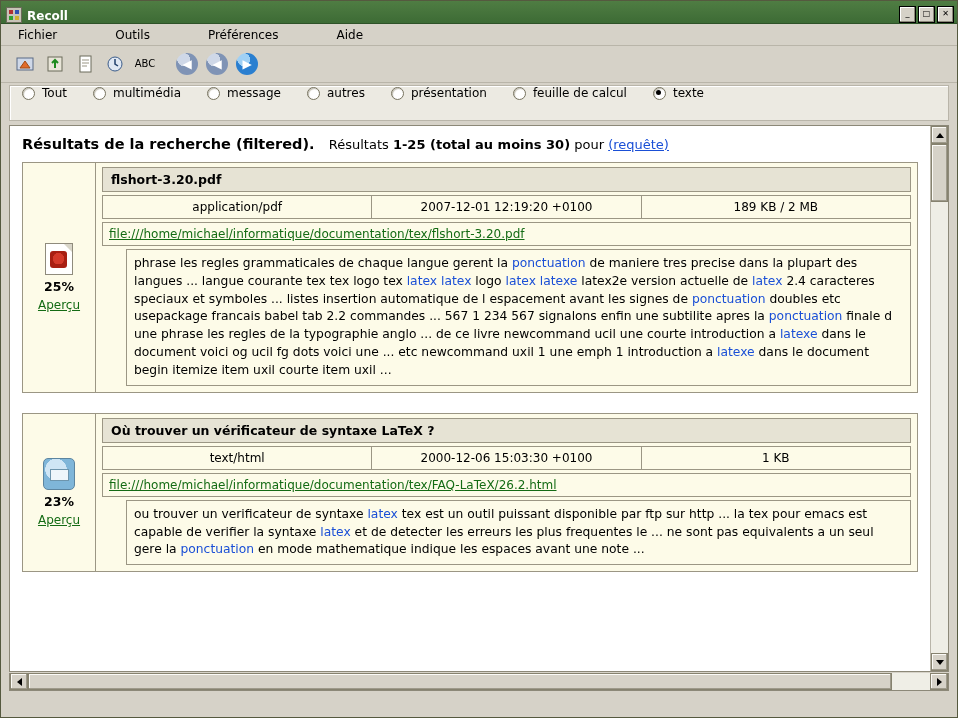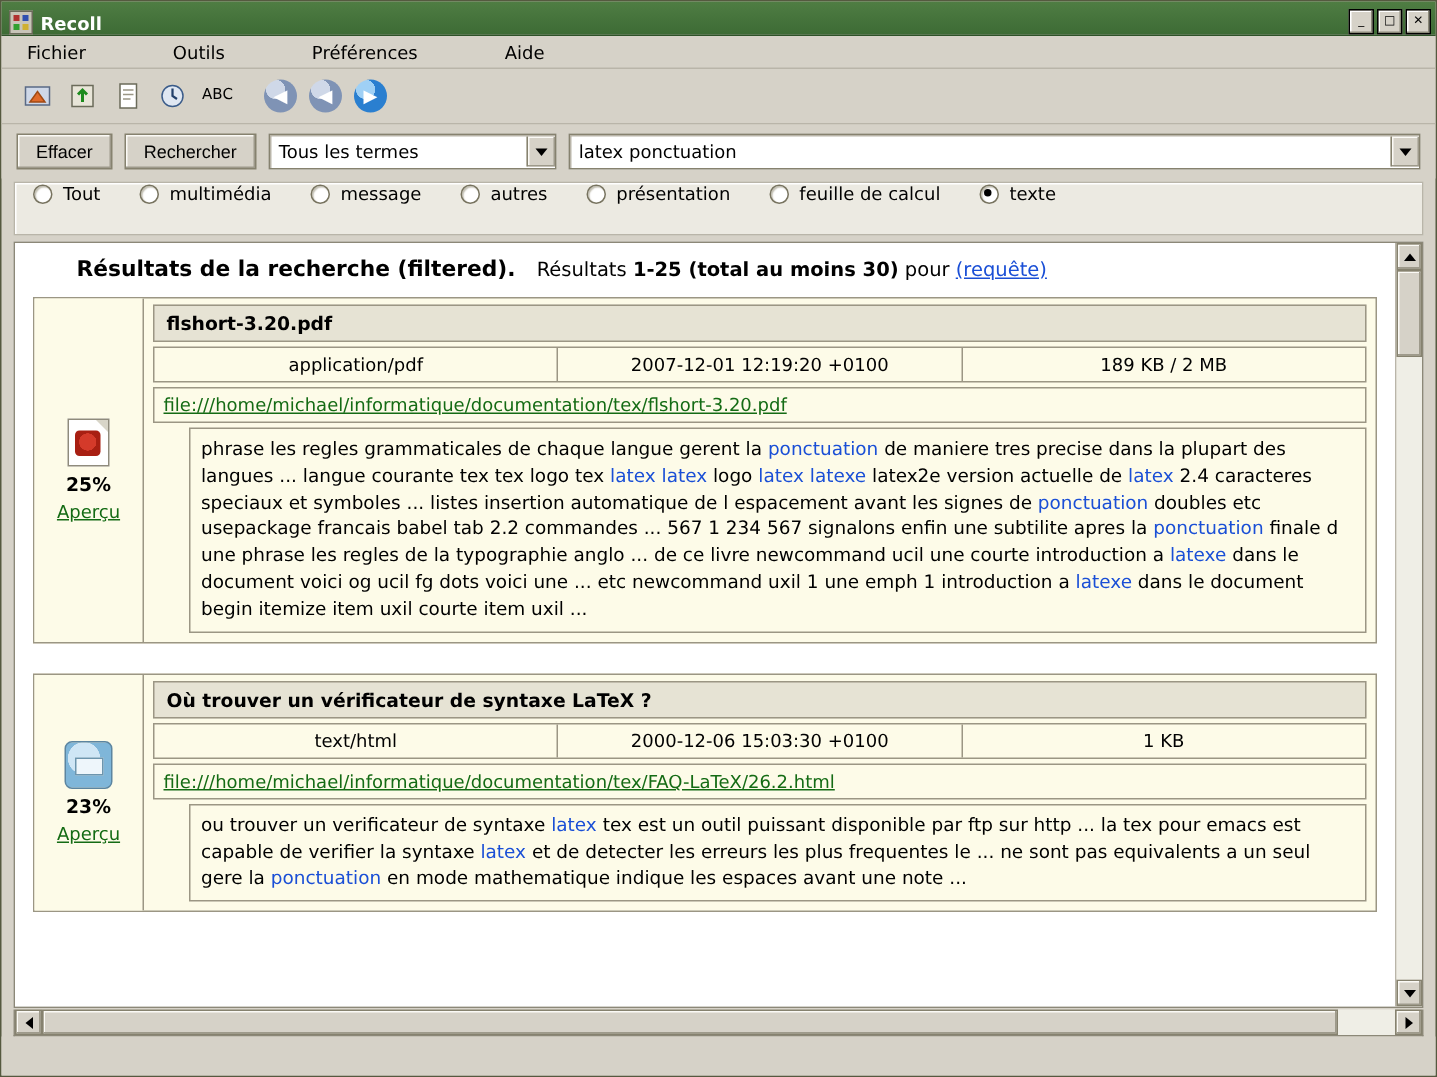--- a/index.html
+++ b/index.html
@@ -192,21 +192,20 @@
   .results {
     flex: 1;
     background: #fff;
     overflow: hidden;
     position: relative;
   }
   .results-inner { padding: 10px 12px 6px 12px; }
   .res-header {
     font-size: 13px;
     margin-bottom: 10px;
-    margin-left: 29px;
   }
   .res-header .h-title {
     font-weight: bold;
     font-size: 14.5px;
   }
   .res-header .h-count { margin-left: 10px; }
   .res-header .h-count b { font-weight: bold; }
   .res-header a { color: #1a4fd6; text-decoration: underline; }
   
   .entry {
@@ -459,32 +458,20 @@
       <div class="circle-btn" style="background:radial-gradient(circle at 35% 30%, #cfd8e8 0 30%, #7f93b5 31% 100%);">◀</div>
     </div>
     <div class="tb-btn">
       <div class="circle-btn" style="background:radial-gradient(circle at 35% 30%, #cfd8e8 0 30%, #7f93b5 31% 100%);">◀</div>
     </div>
     <div class="tb-btn">
       <div class="circle-btn" style="background:radial-gradient(circle at 35% 30%, #9fd0f5 0 30%, #2a7fd0 31% 100%);">▶</div>
     </div>
   </div>
 
-  <div class="searchbar">
-    <button class="btn">Effacer</button>
-    <button class="btn">Rechercher</button>
-    <div class="combo combo-type">
-      <div class="combo-text">Tous les termes</div>
-      <div class="arrow"></div>
-    </div>
-    <div class="combo combo-query">
-      <div class="combo-text">latex ponctuation</div>
-      <div class="arrow"></div>
-    </div>
-  </div>
 
   <div class="filters">
     <div class="radio">
       <span class="dot"></span>
       <span>Tout</span>
     </div>
     <div class="radio">
       <span class="dot"></span>
       <span>multimédia</span>
     </div>

